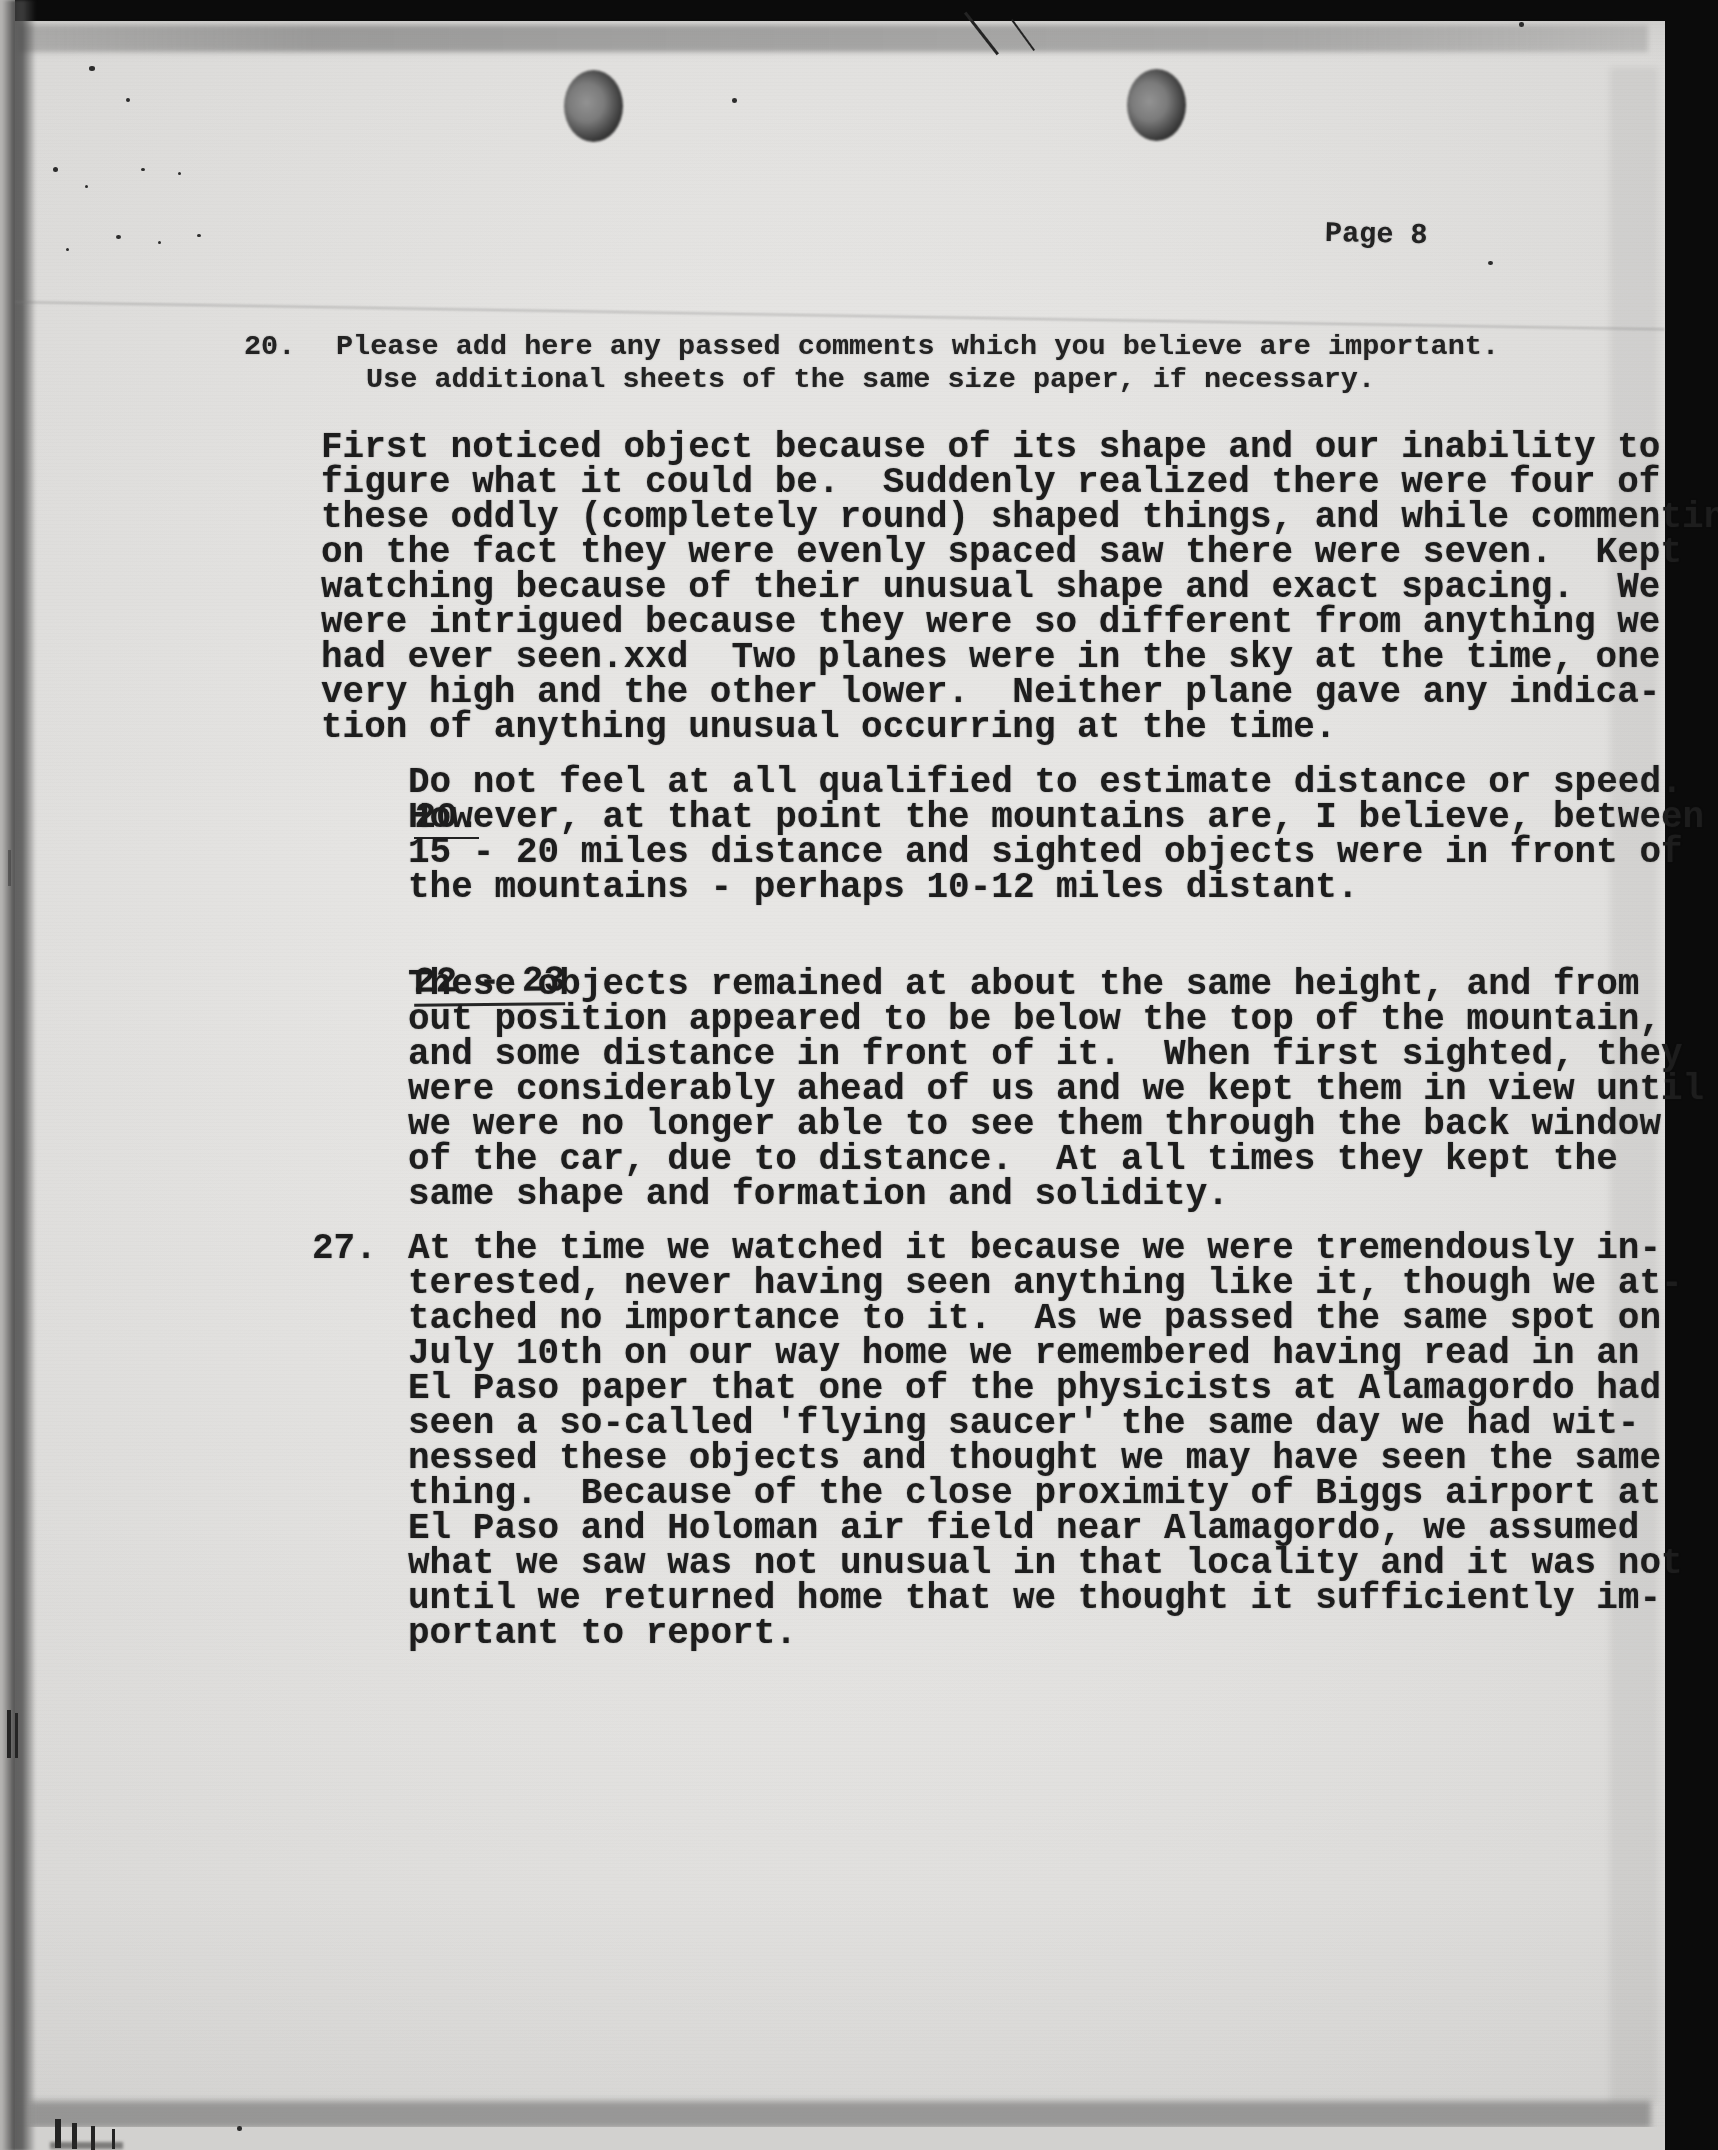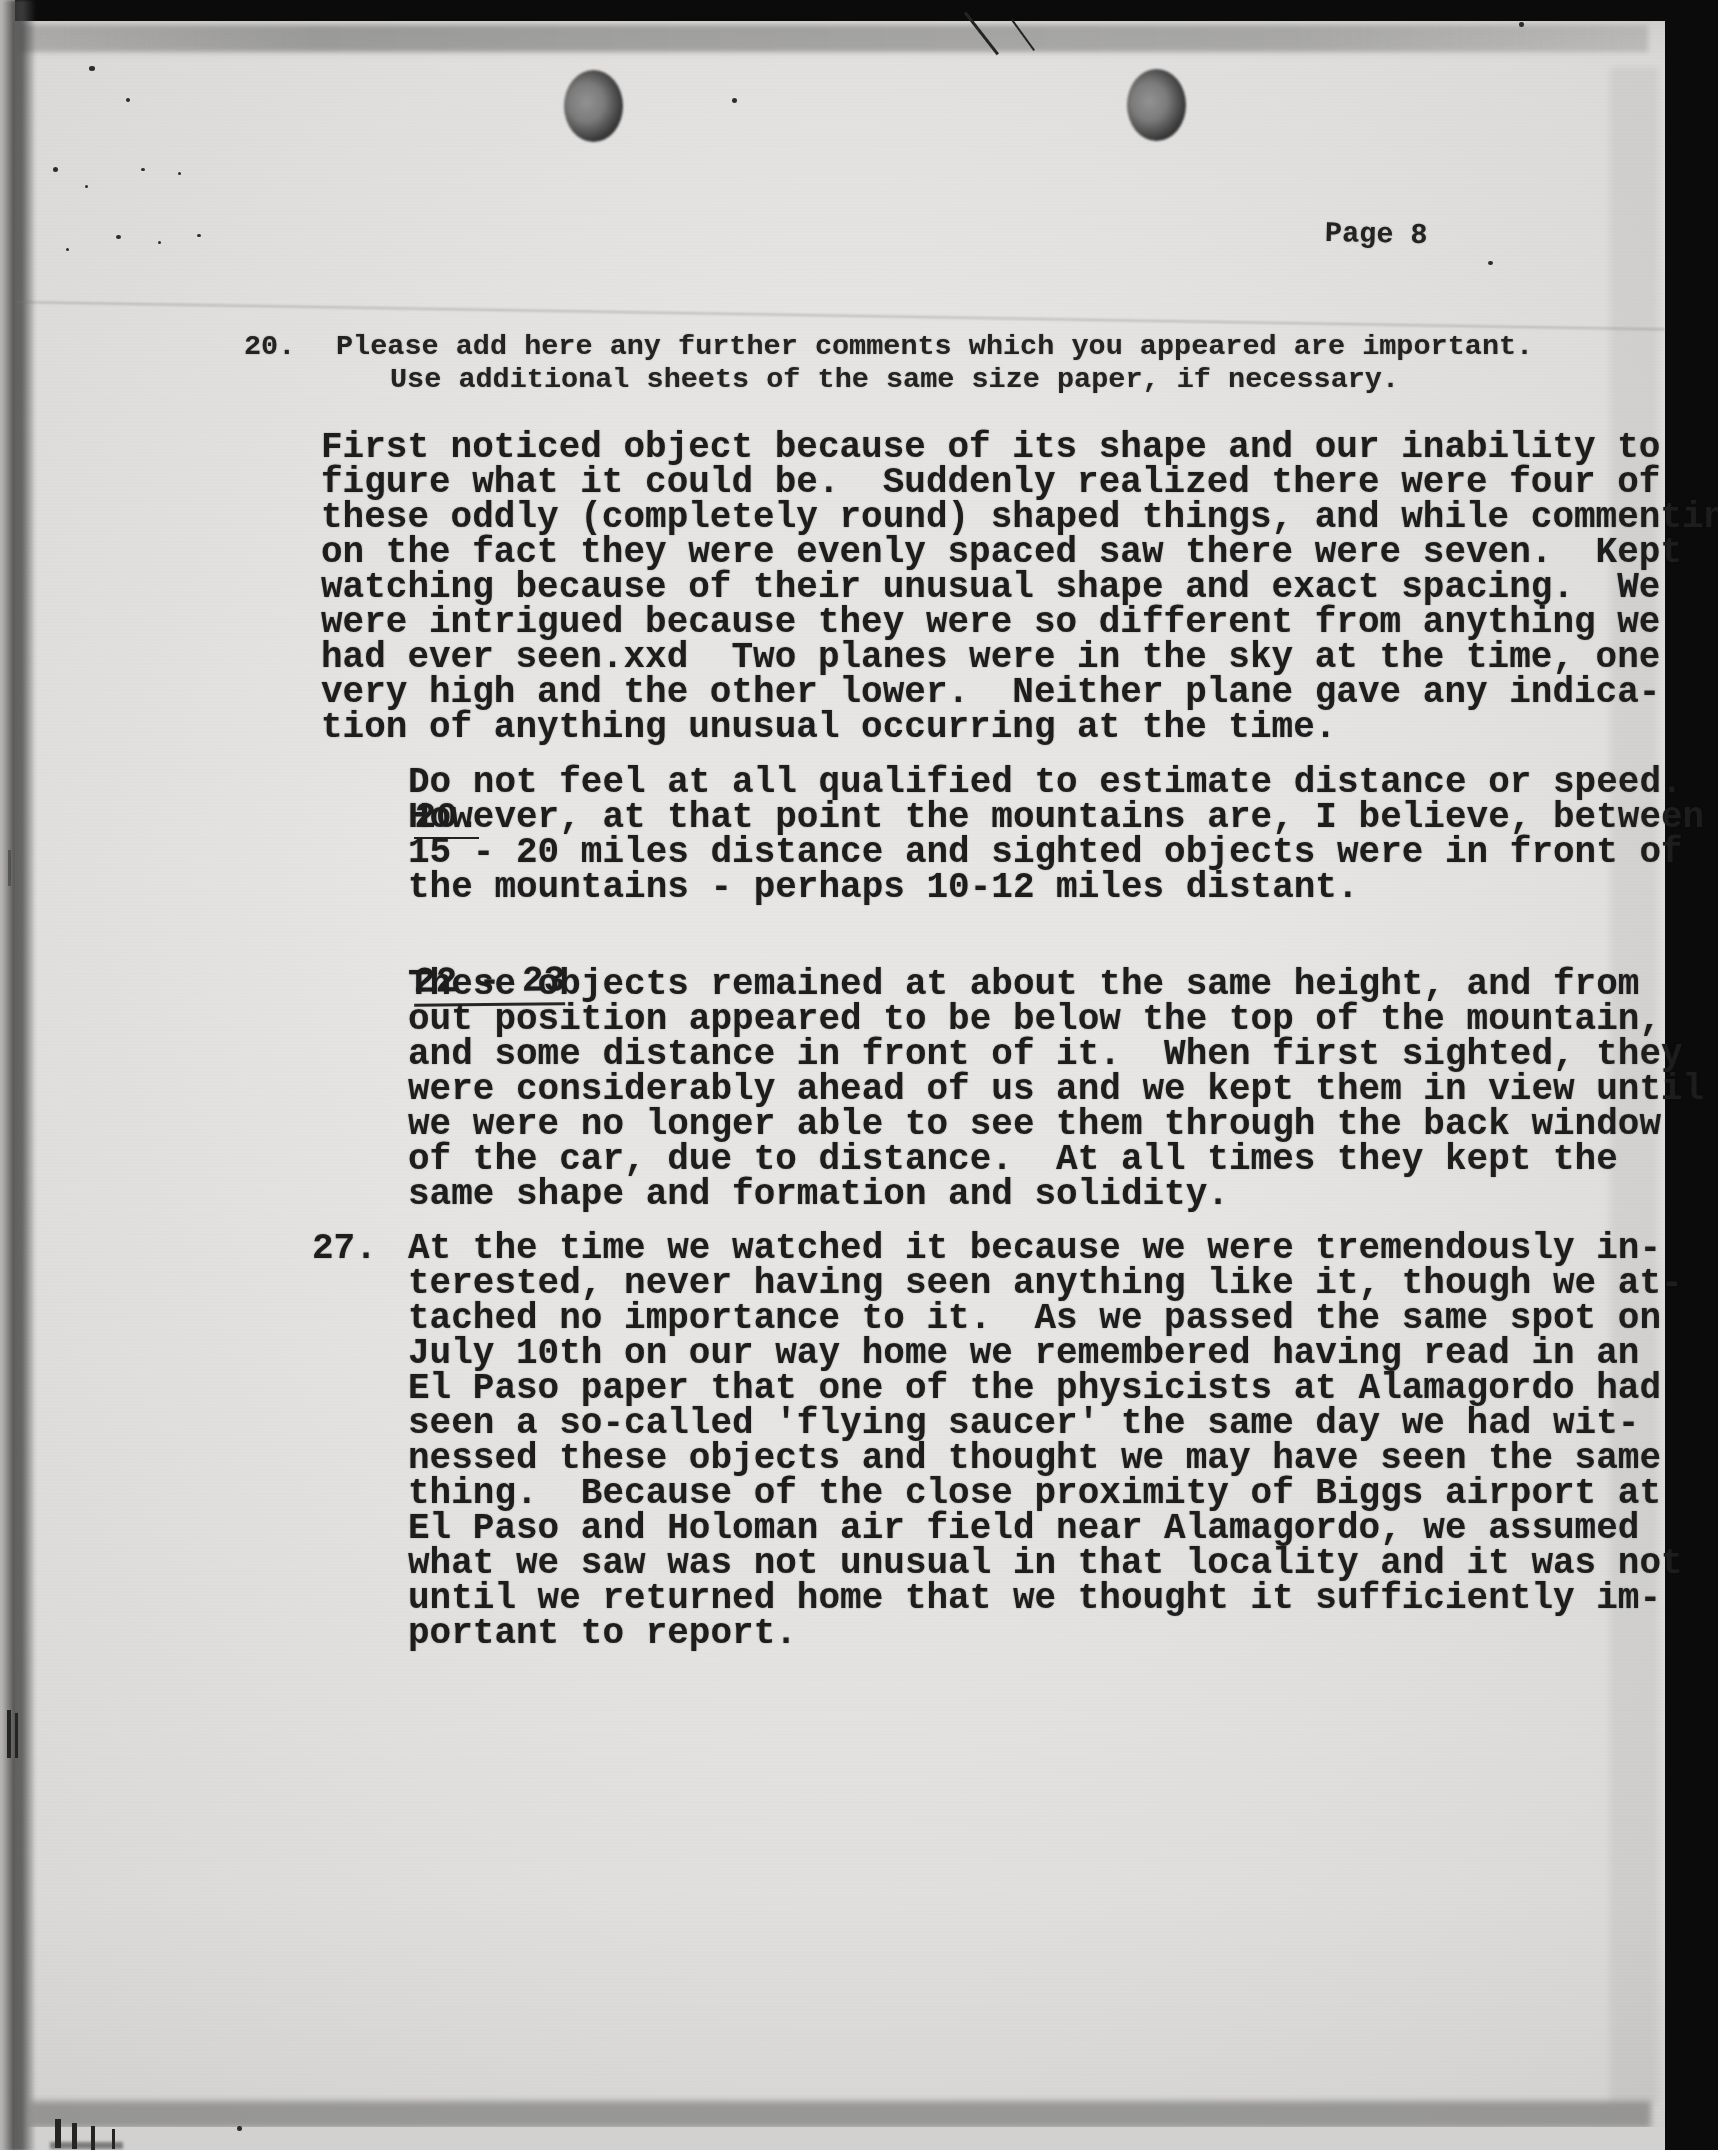--- a/index.html
+++ b/index.html
@@ -58,22 +58,22 @@
   <div class="bottom-light"></div>
   <div class="left-shadow"></div>
   <div class="crease"></div>
 
   <div class="hole" style="left:564px;top:70px;"></div>
   <div class="hole" style="left:1127px;top:69px;"></div>
 
   <div class="elite" style="left:1325px;top:217px;transform:rotate(1.1deg);">Page 8</div>
 
   <div class="elite" style="left:244px;top:329px;">20.</div>
-  <div class="elite" style="left:336px;top:329px;">Please add here any further comments which you appeared are important.</div>
-  <div class="elite" style="left:366px;top:362px;margin-left:24px;">Use additional sheets of the same size paper, if necessary.</div>
+  <div class="elite" style="left:336px;top:329px;">Please add here any passed comments which you believe are important.</div>
+  <div class="elite" style="left:366px;top:362px;">Use additional sheets of the same size paper, if necessary.</div>
 
   <div class="pica" style="left:321px;top:430px;"><div class="tline">First noticed object because of its shape and our inability to</div><div class="tline">figure what it could be.  Suddenly realized there were four of</div><div class="tline">these oddly (completely round) shaped things, and while commentin</div><div class="tline">on the fact they were evenly spaced saw there were seven.  Kept</div><div class="tline">watching because of their unusual shape and exact spacing.  We</div><div class="tline">were intrigued because they were so different from anything we</div><div class="tline">had ever seen.xxd  Two planes were in the sky at the time, one</div><div class="tline">very high and the other lower.  Neither plane gave any indica-</div><div class="tline">tion of anything unusual occurring at the time.</div></div>
 
   <div class="pica" style="left:328px;top:765px;">
     <span class="u-num">20.</span>
   </div>
   <div class="pica" style="left:408px;top:765px;"><div class="tline">Do not feel at all qualified to estimate distance or speed.</div><div class="tline">However, at that point the mountains are, I believe, between</div><div class="tline">15 - 20 miles distance and sighted objects were in front of</div><div class="tline">the mountains - perhaps 10-12 miles distant.</div></div>
 
   <div class="pica" style="left:328px;top:929px;">
     <span class="u-head">22 - 23</span>

